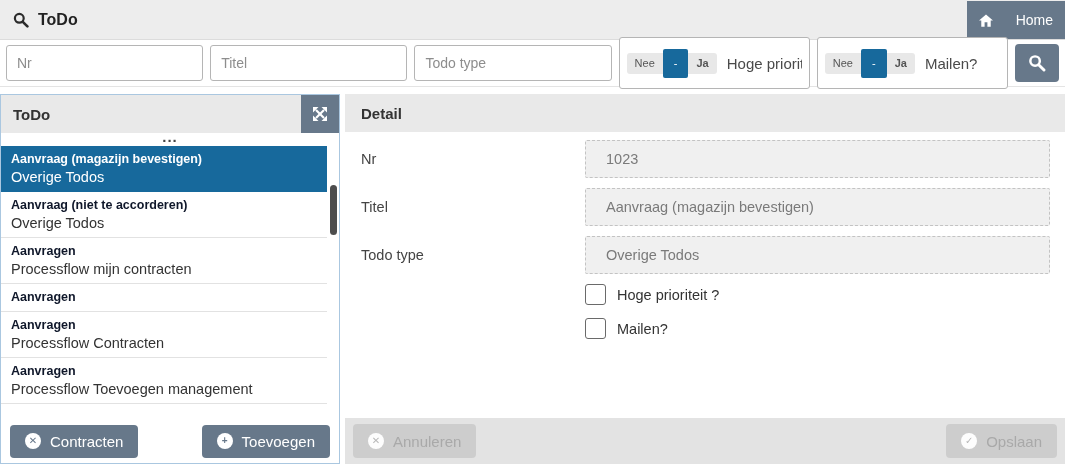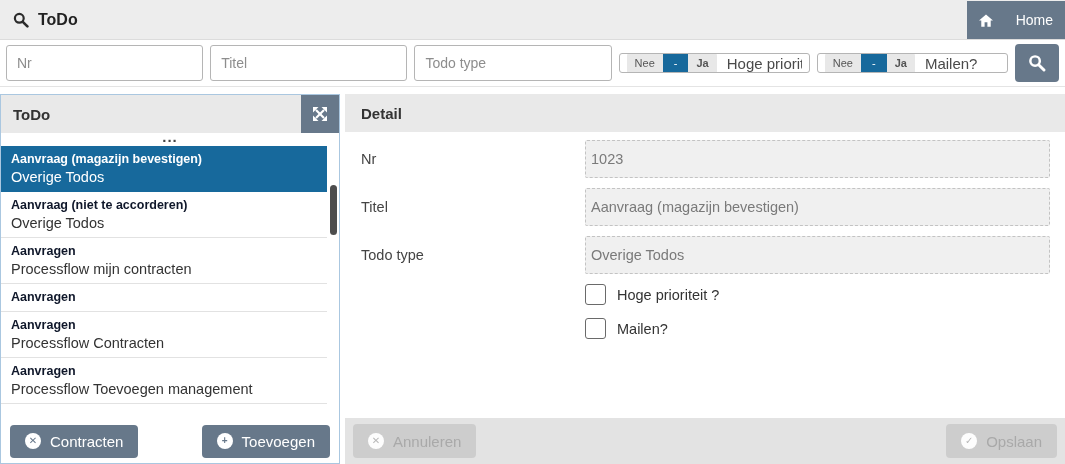--- a/index.html
+++ b/index.html
@@ -14,21 +14,21 @@
                   font-weight:bold; font-size:16px; color:#222; }
   .home-btn { height:38px; align-self:flex-end; background:#67788a; color:#fff; border:none;
               display:flex; align-items:center; gap:23px; font-size:14px; padding:0 12px; cursor:pointer; }
 
   
   .filterbar { height:47px; background:#fff; border-bottom:1px solid #e4e4e4;
                display:flex; align-items:center; gap:7px; padding:0 6px; }
   .filter-input { flex:1 1 0; min-width:0; height:36px; border:1px solid #b5b5b5; border-radius:3px;
                   padding:0 10px; font-size:14px; color:#333; font-family:inherit; }
   .filter-input::placeholder { color:#8d8d8d; opacity:1; }
-  .tri-box { flex:1 1 0; min-width:0; height:20px; border:1px solid #b5b5b5; border-radius:3px;
+  .tri-box { flex:1 1 0; min-width:0; height:52px; border:1px solid #b5b5b5; border-radius:3px;
              display:flex; align-items:center; padding:0 7px; gap:10px; background:#fff; overflow:hidden; }
   .tri-toggle { display:flex; align-items:center; flex:0 0 auto; }
   .tri-seg { font-size:11px; color:#555; background:#e8e8e8; padding:5px 8px; line-height:1; cursor:pointer; }
   .tri-seg.no  { border-radius:3px 0 0 3px; }
   .tri-seg.yes { border-radius:0 3px 3px 0;font-weight:bold; }
   .tri-seg.active { background:#17699c; color:#fff; font-size:11px; padding:9px 11px; border-radius:2px; }
   .tri-label { font-size:15px; color:#4a4a4a; white-space:nowrap; overflow:hidden; }
   .search-btn { flex:0 0 44px; height:38px; background:#67788a; border:none; border-radius:4px;
                 display:flex; align-items:center; justify-content:center; cursor:pointer; }
 
@@ -59,21 +59,21 @@
   .icon-circle { width:16px; height:16px; border-radius:50%; background:#fff; color:#67788a;
                  font-size:10px; line-height:16px; text-align:center; font-weight:bold; display:inline-block; }
 
   
   .detail-panel { flex:1 1 auto; background:#fff; display:flex; flex-direction:column; }
   .detail-panel .panel-header { padding-left:16px;align-items:center; }
   .detail-body { flex:1 1 auto; padding:8px 15px 0 16px; overflow:hidden; }
   .field-row { display:flex; align-items:center; margin-bottom:10px; }
   .field-label { flex:0 0 224px; width:224px; font-size:14.5px; color:#444; }
   .field-value { flex:1 1 auto; height:38px; background:#f0f0f0; border:1px dashed #c3c3c3; border-radius:2px;
-                 display:flex; align-items:center; padding:0 5px; font-size:14.5px; color:#7a7a7a; }
+                 display:flex; align-items:center; padding:0 20px; font-size:14.5px; color:#7a7a7a; }
   .check-row { display:flex; align-items:center; gap:11px; margin:0 0 13px 224px; }
   .checkbox { width:21px; height:21px; border:1px solid #6a6a6a; border-radius:3px; background:#fff; cursor:pointer; }
   .check-label { font-size:14.5px; color:#333; }
   .detail-footer { flex:0 0 46px; background:#e3e3e3; display:flex; align-items:center;
                    justify-content:space-between; padding:0 8px; }
   .btn-disabled { background:#cdcdcd; color:#a9a9a9; border:none; border-radius:4px; height:34px; padding:0 15px;
                   font-size:15px; display:flex; align-items:center; gap:9px; font-family:inherit; cursor:default; }
   .btn-disabled .icon-circle { background:#fdfdfd; color:#b8b8b8; }
 </style>
 </head>

